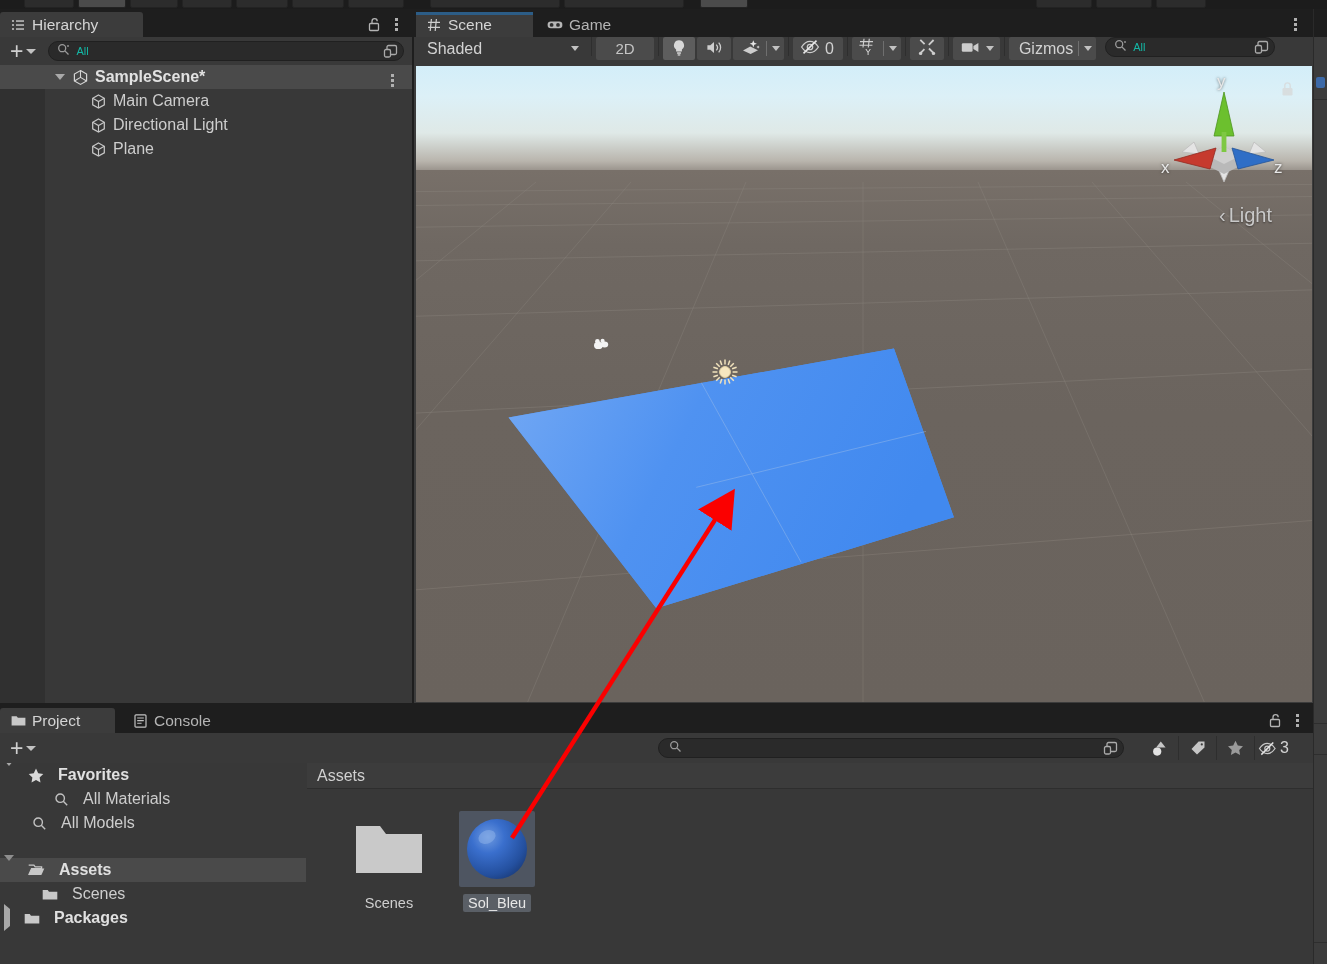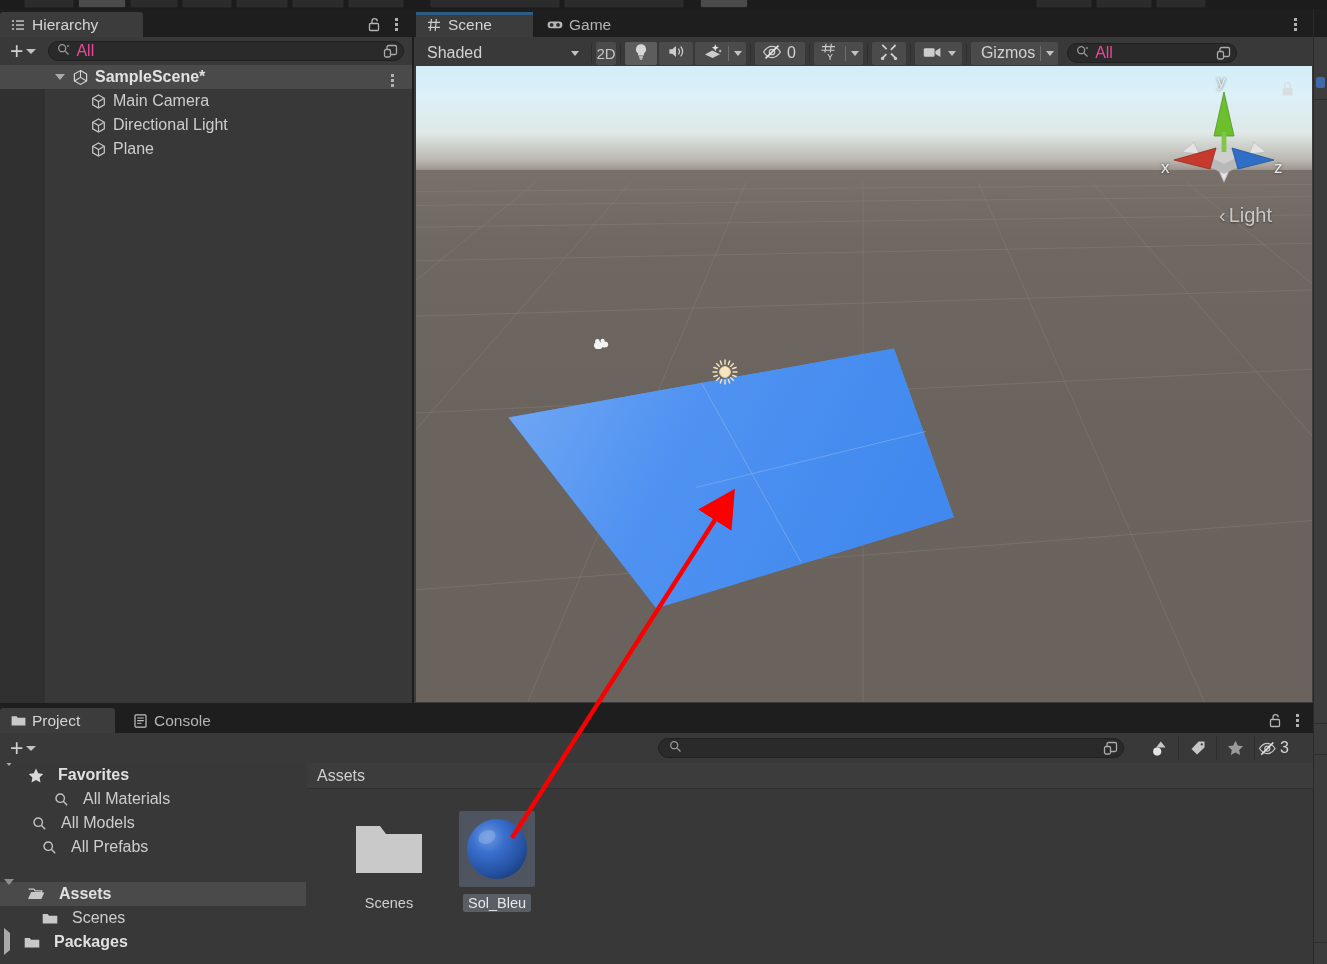--- a/index.html
+++ b/index.html
@@ -59,42 +59,42 @@
     background: #393939; display: flex; align-items: center; padding: 0 8px; gap: 4px;
   }
   .plus-btn { display: flex; align-items: center; gap: 3px; color: #c8c8c8; padding: 0 2px; }
   .plus-glyph { font-size: 23px; line-height: 18px; font-weight: 300; color: #cfcfcf; }
   .caret-dn { width: 0; height: 0; border-left: 5px solid transparent; border-right: 5px solid transparent; border-top: 5px solid #c2c2c2; }
   .searchfield {
     flex: 1; height: 20px; background: #2a2a2a; border: 1px solid #202020;
     border-radius: 10px; display: flex; align-items: center; padding: 0 4px 0 8px; gap: 6px;
     margin-left: 6px;
   }
-  .searchfield .ph { font-size: 16px; color: #ec4899; flex: 1; }
+  .searchfield .ph { font-size: 11px; color: #14b8a6; flex: 1; }
   .popout { width: 18px; height: 18px; display:flex; align-items:center; justify-content:center; }
 
   .tree { position: absolute; left: 0; top: 56px; right: 0; bottom: 0; overflow: hidden; }
   .gutter { position: absolute; left: 0; top: 0; width: 45px; bottom: 0; background: #303030; }
   .trow {
     position: relative; height: 24px; display: flex; align-items: center; gap: 5px;
     font-size: 16px; color: #cdcdcd; padding-right: 8px;
   }
   .trow.sel { background: #4a4a4a; }
   .trow .twist { width: 14px; display: flex; align-items: center; justify-content: center; }
   .twist-tri { width: 0; height: 0; border-left: 5px solid transparent; border-right: 5px solid transparent; border-top: 6px solid #a9a9a9; }
   .twist-tri.right { border: none; border-top: 5px solid transparent; border-bottom: 5px solid transparent; border-left: 6px solid #a9a9a9; }
   .trow .tname { white-space: nowrap; }
   .trow.scene .tname { font-weight: bold; color: #e2e2e2; }
   .row-kebab { position: absolute; right: 10px; top: 5px; }
 
   
   #sceneview { left: 414px; top: 9px; width: 899px; height: 694px; background: #3c3c3c; }
   #sceneview .stoolbar {
     position: absolute; left: 0; top: 28px; width: 100%; height: 29px;
-    background: #393939; display: flex; align-items: center; padding: 16px 2px;
+    background: #393939; display: flex; padding: 0 2px;
   }
   .sctl {
     height: 23px; display: flex; align-items: center; justify-content: center;
     color: #c5c5c5; font-size: 15px; background: #4b4b4b; border-radius: 2px;
     margin: 0 1px; padding: 0 6px; white-space: nowrap;
   }
   .sctl.flat { background: transparent; }
   .sctl.on { background: #5d5d5d; }
   .sep { width: 1px; height: 19px; background: #2e2e2e; margin: 0 3px; }
   .dd-arrow { width: 0; height: 0; border-left: 4px solid transparent; border-right: 4px solid transparent; border-top: 5px solid #c2c2c2; margin-left: 6px; }
@@ -321,21 +321,21 @@
           </span>
       </div>
     </div>
 
     <div class="stoolbar">
       <div class="sctl flat" style="width:170px; justify-content:space-between; padding:0 8px 0 10px;">
         <span style="font-size:16px;color:#d2d2d2;">Shaded</span>
         <span class="dd-arrow"></span>
       </div>
       <span class="sep"></span>
-      <div class="sctl" style="width:20px;">
+      <div class="sctl" style="width:58px;">
         <span>2D</span>
       </div>
       <span class="sep"></span>
       <div class="sctl on" style="width:32px;">
         <span>
           <svg width="14" height="17" viewBox="0 0 14 17">
             <path d="M7 1.3 A5 5 0 0 1 9.9 10.4 L9.9 12.4 L4.1 12.4 L4.1 10.4 A5 5 0 0 1 7 1.3 Z" fill="#d7d7d7"></path>
             <rect x="5.1" y="13.3" width="3.8" height="1.5" fill="#d7d7d7"></rect>
             <rect x="5.7" y="15.3" width="2.6" height="1.3" fill="#d7d7d7"></rect>
           </svg>
@@ -645,29 +645,20 @@
         <span>All Materials</span>
       </div>
       <div class="prow" style="padding-left:32px;">
         <span style="display:inline-flex;">
           <svg width="15" height="15" viewBox="0 0 15 15">
             <circle cx="6.2" cy="6.2" r="4.2" fill="none" stroke="#c2c2c2" stroke-width="1.4"></circle>
             <line x1="9.3" y1="9.3" x2="13.2" y2="13.2" stroke="#c2c2c2" stroke-width="1.4"></line>
           </svg>
         </span>
         <span>All Models</span>
-      </div>
-      <div class="prow" style="padding-left:42px;">
-        <span style="display:inline-flex;">
-          <svg width="15" height="15" viewBox="0 0 15 15">
-            <circle cx="6.2" cy="6.2" r="4.2" fill="none" stroke="#c2c2c2" stroke-width="1.4"></circle>
-            <line x1="9.3" y1="9.3" x2="13.2" y2="13.2" stroke="#c2c2c2" stroke-width="1.4"></line>
-          </svg>
-        </span>
-        <span>All Prefabs</span>
       </div>
 
       <div style="height:23px;"></div>
 
       <div class="prow bold sel" style="padding-left:4px;">
         <span class="twist"><span class="twist-tri" style="border-top-color:#8e8e8e;"></span></span>
         <span style="display:inline-flex;">
           <svg width="17" height="14" viewBox="0 0 17 14">
             <path d="M0.7 2.2 L5.9 2.2 L7.2 3.9 L13.6 3.9 L13.6 5.6 L3.6 5.6 L0.7 12" fill="none" stroke="#c8c8c8" stroke-width="1.3"></path>
             <path d="M3.6 5.6 L16.3 5.6 L13.4 12 L0.7 12 Z" fill="#c8c8c8"></path>

